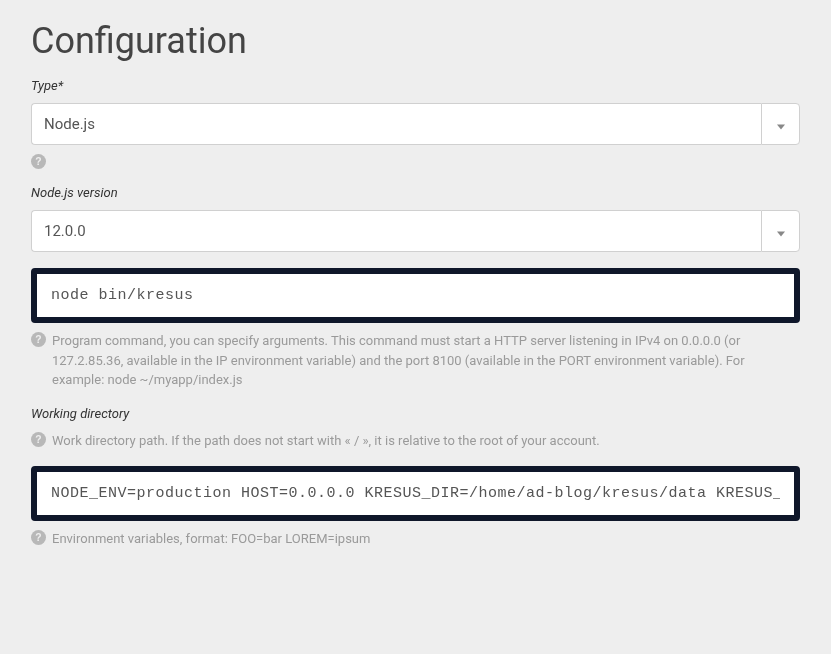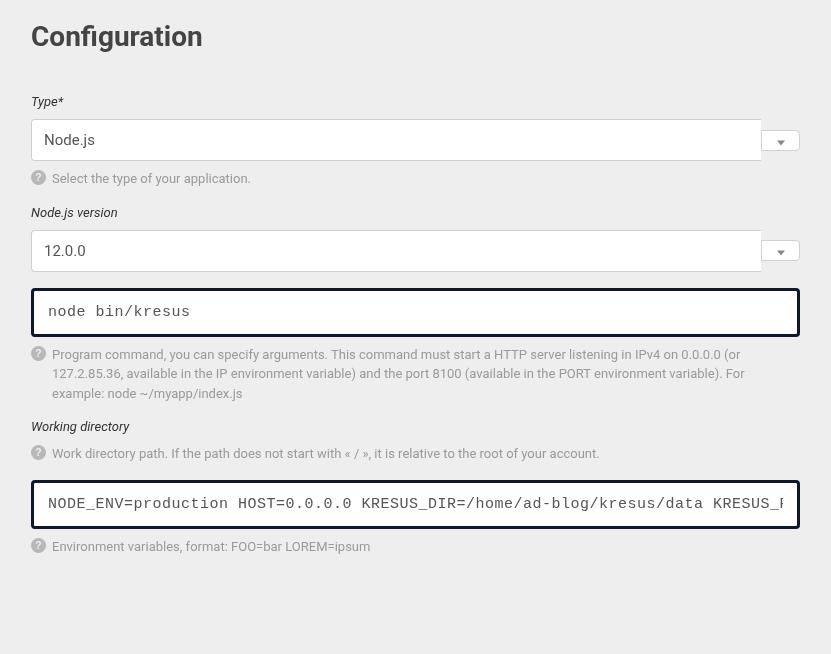--- a/index.html
+++ b/index.html
@@ -9,40 +9,39 @@
     }
     body {
       background: #eeeeee;
       font-family: -apple-system, BlinkMacSystemFont, "Segoe UI", Roboto, "Helvetica Neue", Arial, sans-serif;
       color: #333;
       width: 831px;
       height: 654px;
       padding: 20px 31px 31px 31px;
     }
     h1 {
-      font-size: 28px;
-      font-weight: 700;
+      font-size: 36px;
+      font-weight: 400;
       color: #444;
-      margin-bottom: 41px;
+      margin-bottom: 16px;
     }
     .field {
       margin-bottom: 16px;
     }
     .field-label {
       font-size: 13px;
       color: #333;
       margin-bottom: 10px;
       display: block;
       font-style: italic;
     }
     .select-wrap {
       position: relative;
       display: flex;
       width: 100%;
-      align-items: center;
     }
     .select-value {
       flex: 1;
       background: #fff;
       border: 1px solid #d0d0d0;
       border-right: none;
       border-radius: 4px 0 0 4px;
       padding: 11px 12px;
       font-size: 15px;
       color: #555;
@@ -58,21 +57,21 @@
       cursor: pointer;
     }
     .select-caret svg {
       width: 8px;
       height: 6px;
       fill: #888;
     }
     .text-input {
       width: 100%;
       background: #fff;
-      border: 3px solid #0f172a;
+      border: 6px solid #0f172a;
       border-radius: 4px;
       padding: 13px 14px;
       font-size: 15px;
       font-family: "SFMono-Regular", Consolas, "Liberation Mono", Menlo, monospace;
       letter-spacing: 0.5px;
       color: #555;
     }
     .help {
       display: flex;
       align-items: flex-start;
@@ -111,21 +110,20 @@
       </span>
     </div>
   </div>
   <div class="help">
     <span class="help-icon">
       <svg viewBox="0 0 16 16">
           <circle cx="8" cy="8" r="8"></circle>
           <text x="8" y="12" text-anchor="middle" font-size="11" fill="#eee" font-family="Arial" font-weight="bold">?</text>
         </svg>
     </span>
-    <span>Select the type of your application.</span>
   </div>
 </div>
 
 <div class="field">
   <label class="field-label">Node.js version</label>
   <div class="select-wrap">
     <div class="select-value">12.0.0</div>
     <div class="select-caret">
       <span>
         <svg viewBox="0 0 10 6">

